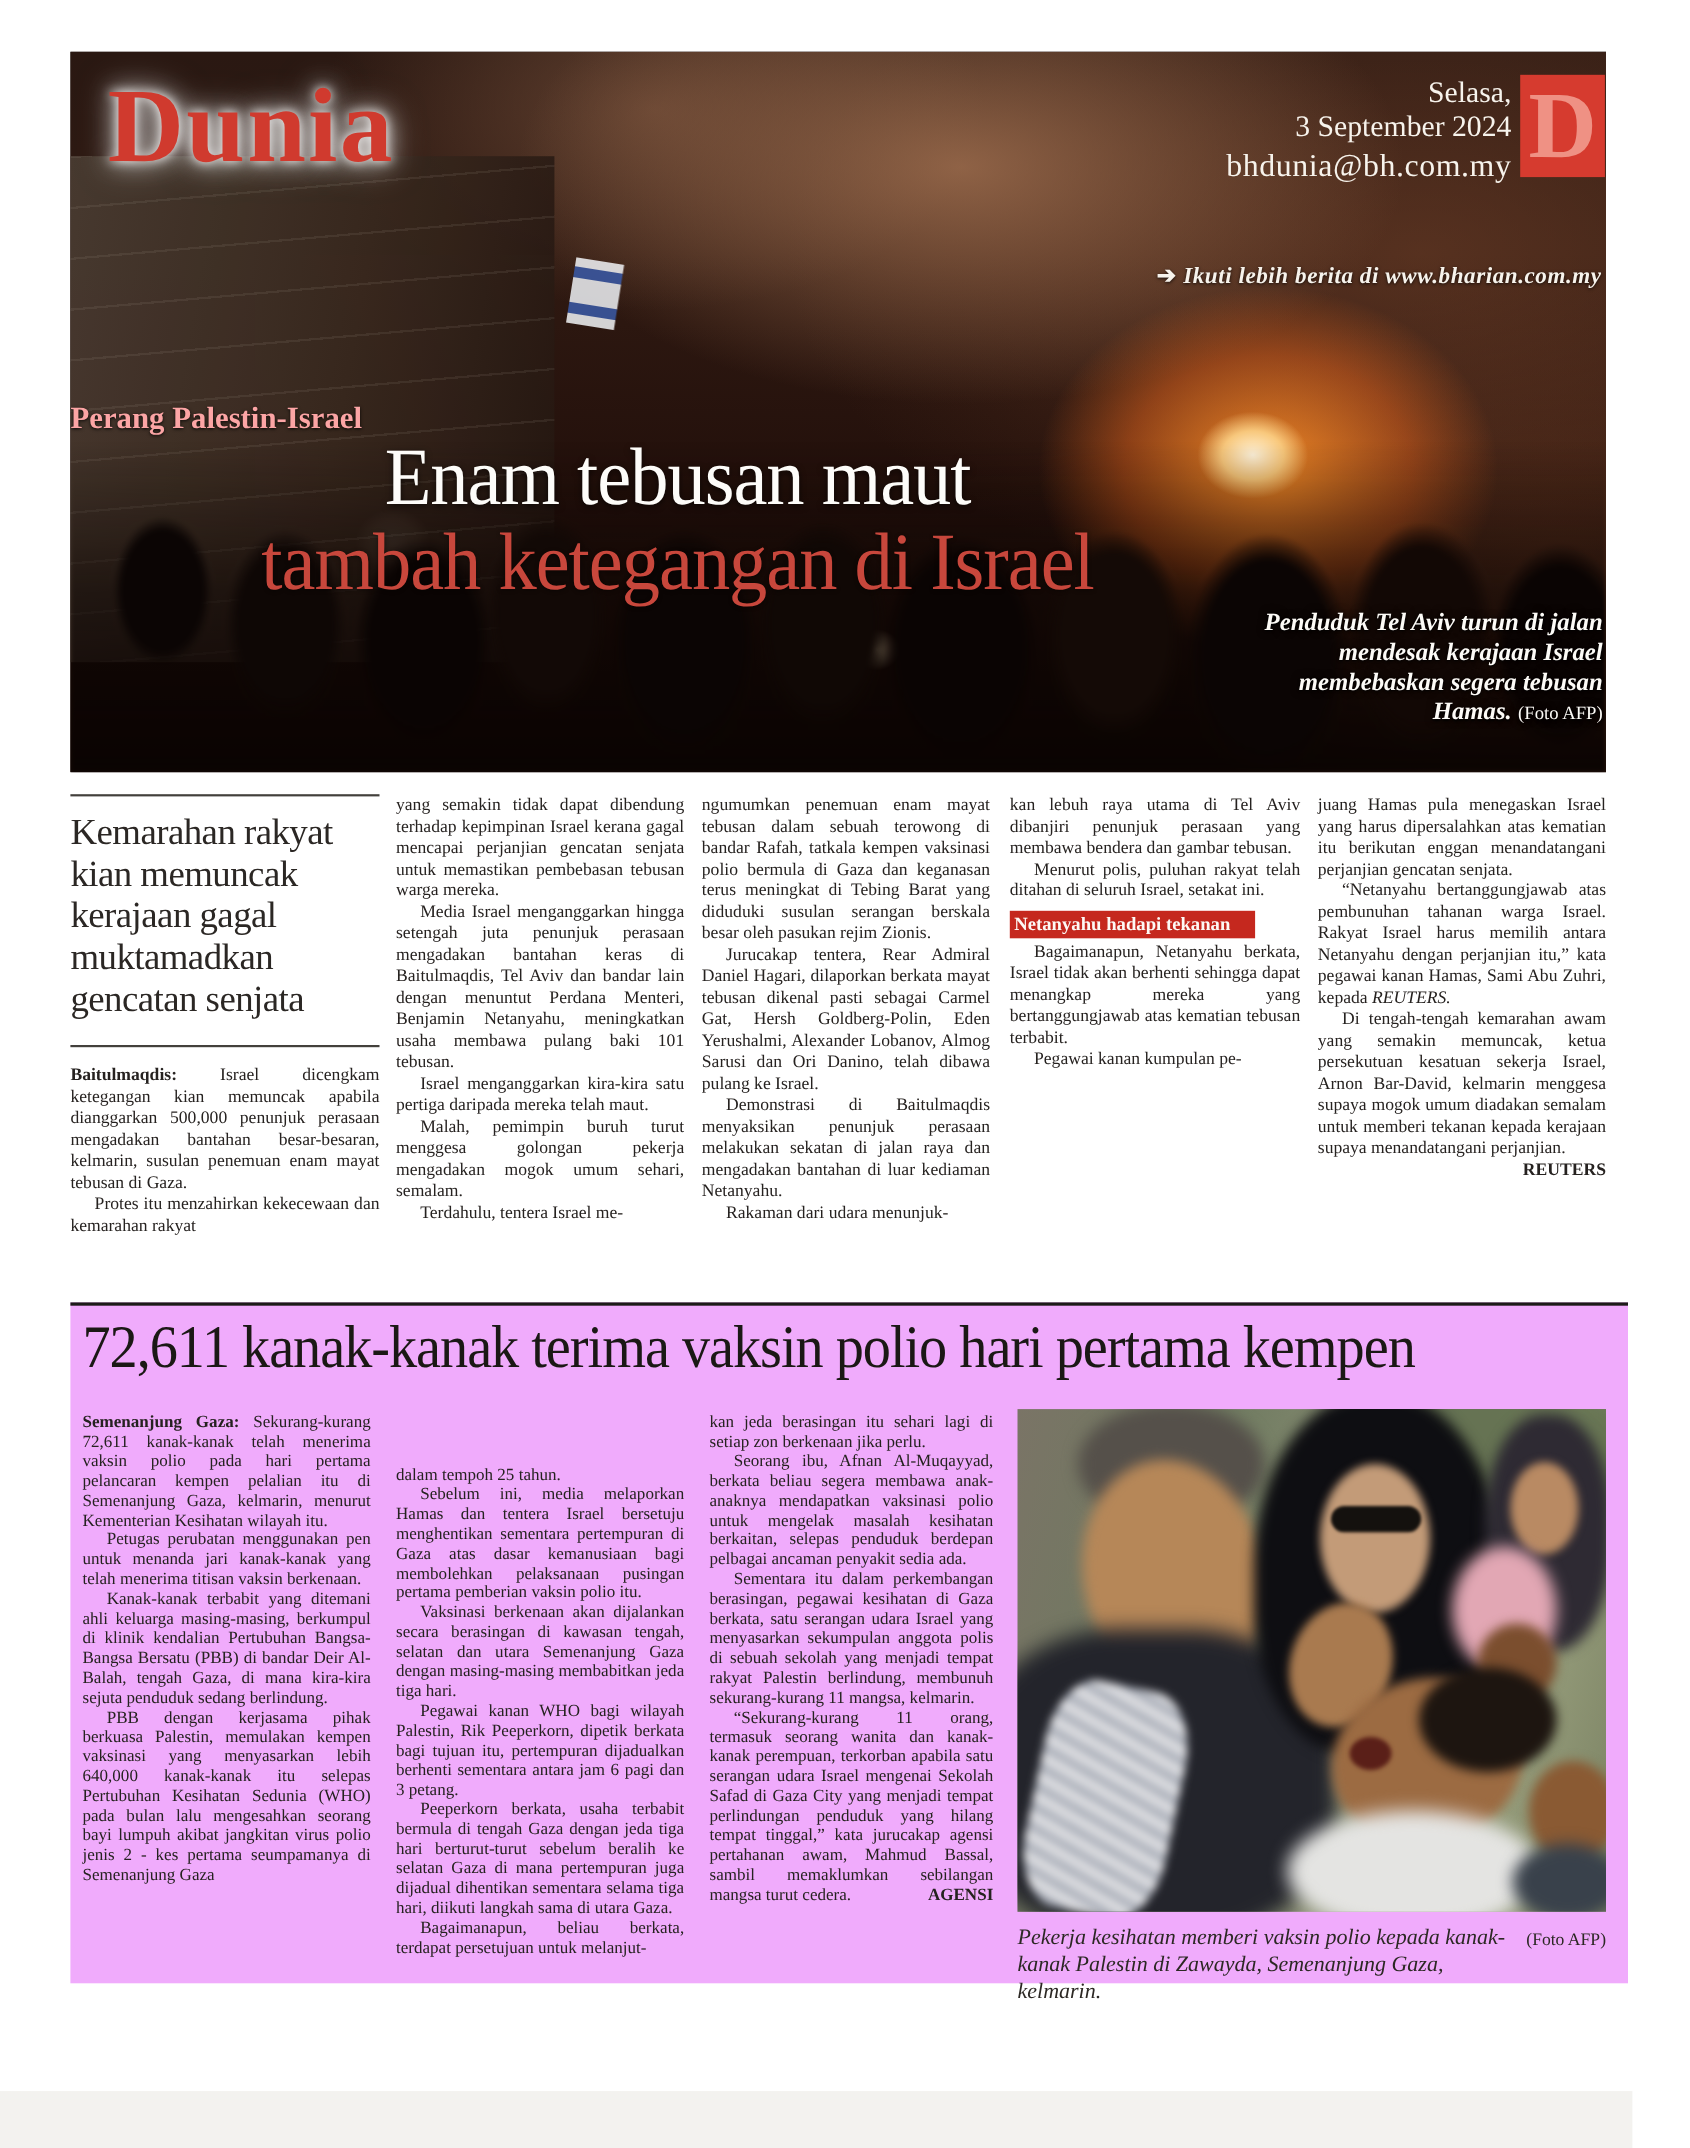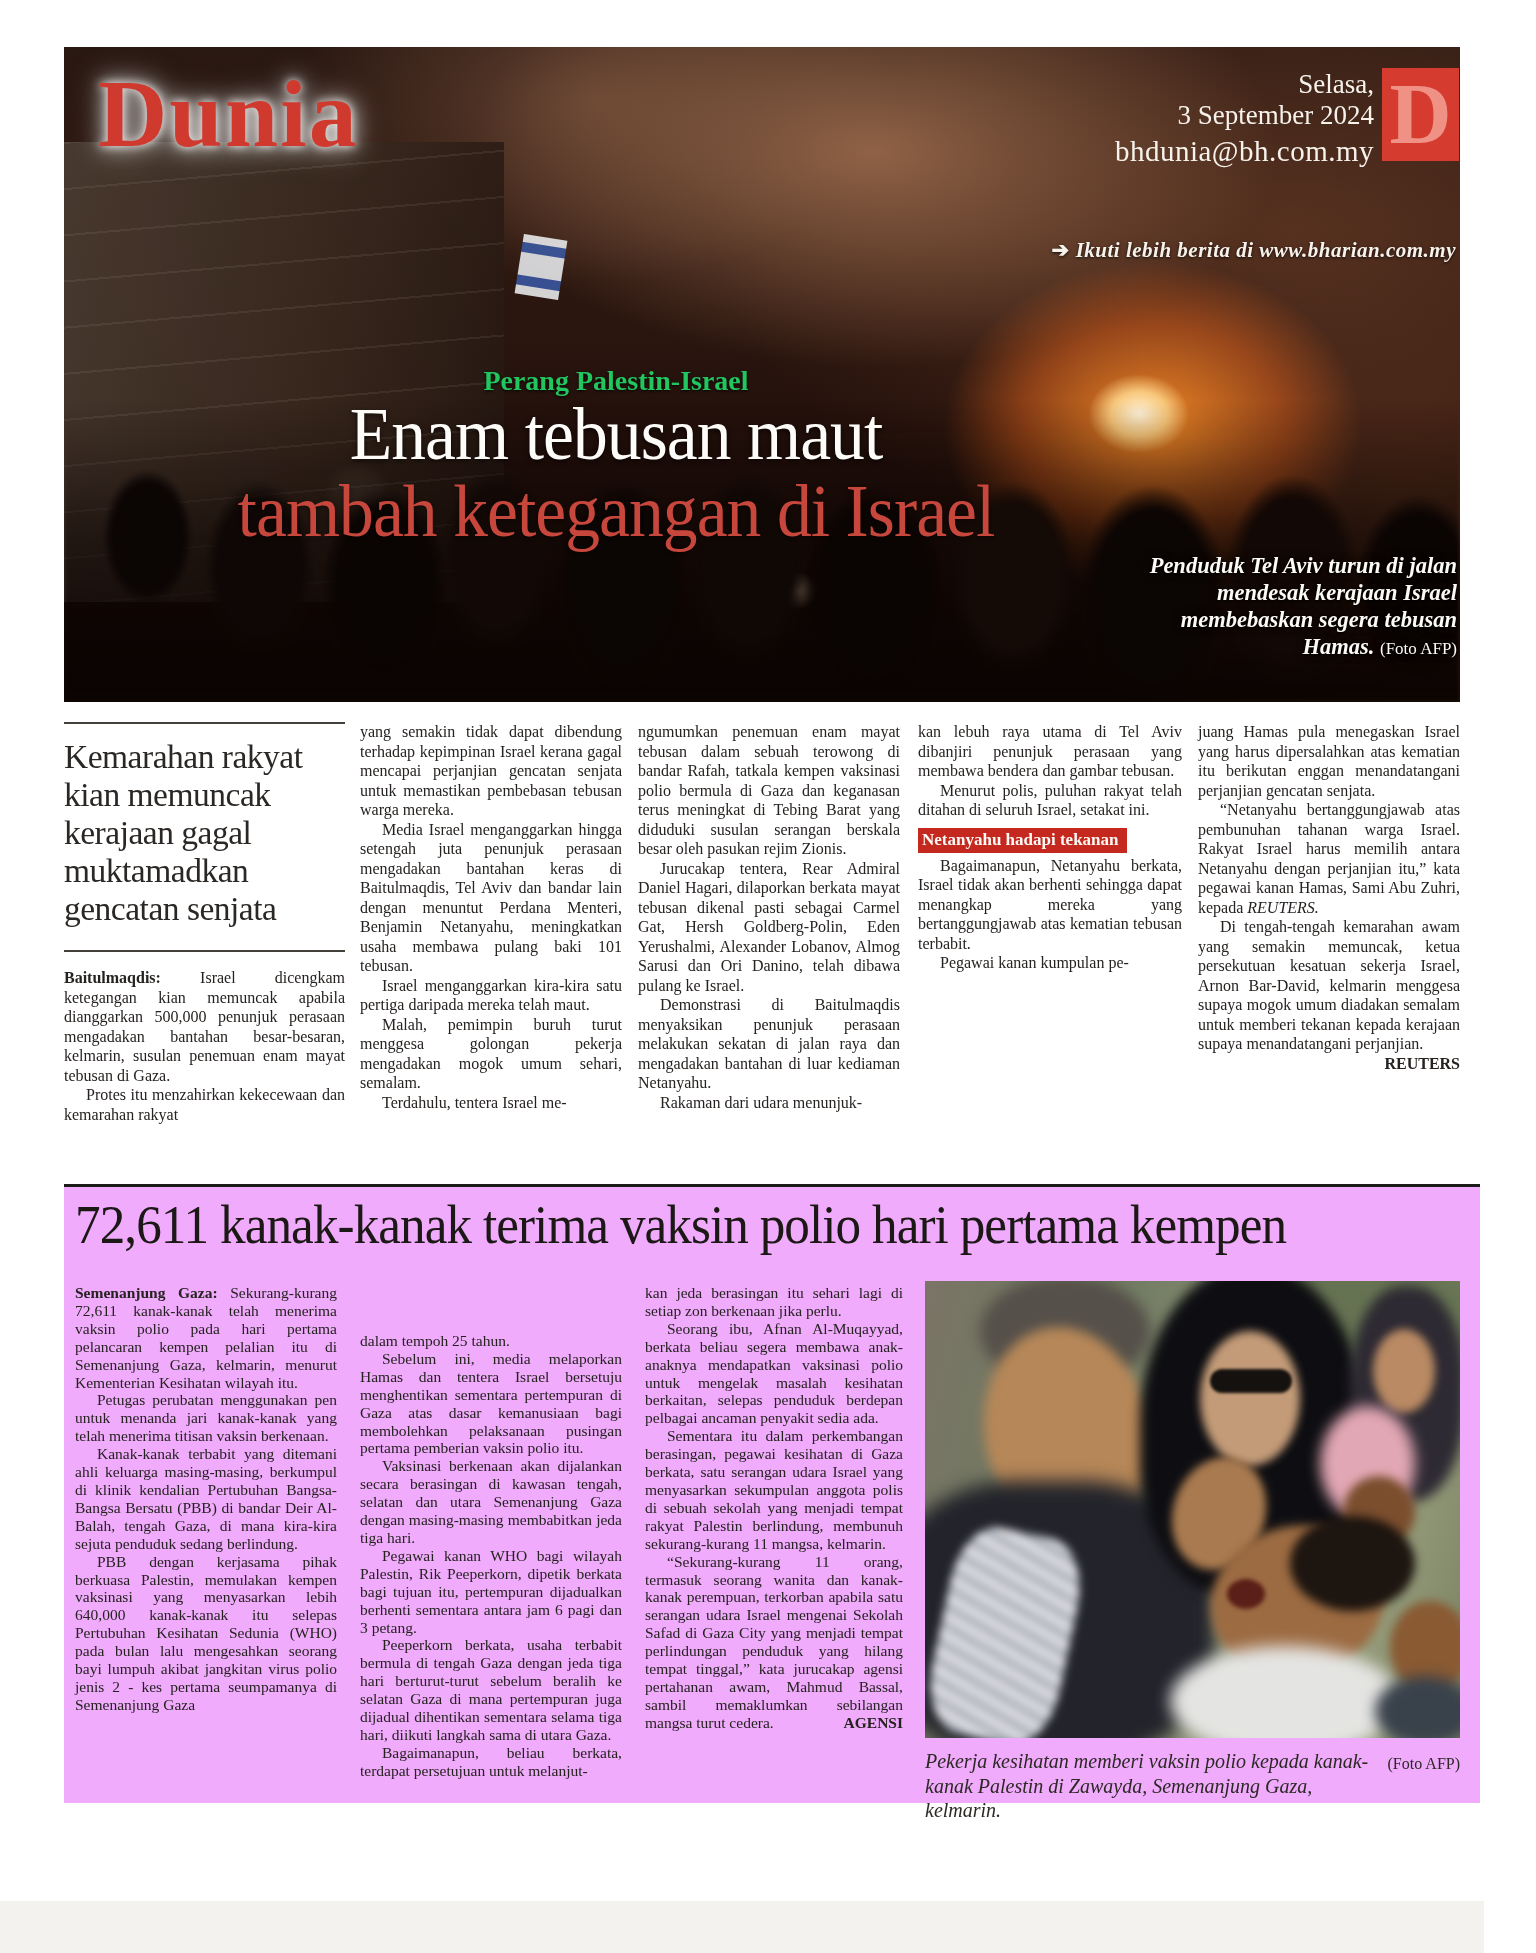--- a/index.html
+++ b/index.html
@@ -53,21 +53,21 @@
     color:#ef9184;font-family:"Liberation Serif",serif;}
   .follow{position:absolute;right:4px;top:191px;color:#f7f3ec;font-weight:bold;font-style:italic;
     font-size:21px;letter-spacing:.5px;text-shadow:0 1px 3px rgba(0,0,0,.8);}
   .follow .arr{font-style:normal;margin-right:6px;}
 
   .hero-cap{position:absolute;right:3px;top:505px;width:340px;text-align:right;color:#fdfbf7;
     font-size:22.5px;line-height:27px;font-weight:bold;font-style:italic;
     text-shadow:0 1px 2px rgba(0,0,0,.95),0 0 8px rgba(0,0,0,.7);}
   .hero-cap .credit{font-style:normal;font-weight:normal;font-size:17px;}
 
-  .kicker{position:absolute;left:0;top:318px;width:1104px;text-align:center;color:#22c55e;
+  .kicker{position:absolute;left:0;top:318px;width:1104px;color:#fca5a5;
     font-size:28px;font-weight:bold;text-shadow:0 1px 3px rgba(0,0,0,.9);}
   .hl{position:absolute;left:0;width:1104px;text-align:center;font-weight:normal;
     transform:scaleX(.94);transform-origin:50% 50%;letter-spacing:-1px;}
   .hl1{top:348px;font-size:74px;line-height:78px;color:#fdfcf9;text-shadow:0 2px 6px rgba(0,0,0,.65);}
   .hl2{top:424px;font-size:74px;line-height:80px;color:#c8473c;text-shadow:0 1px 4px rgba(0,0,0,.45);}
 
   
   .story1{position:absolute;left:64px;top:722px;width:1396px;height:420px;}
   .s1col{position:absolute;top:0;font-size:16px;line-height:19.5px;text-align:justify;}
   .colA{left:0;width:281px;}
@@ -75,21 +75,21 @@
   .colC{left:574px;width:262px;}
   .colD{left:854px;width:264px;}
   .colE{left:1134px;width:262px;}
   .s1col p{margin:0;}
   p.ind{text-indent:22px;}
   .subhead{border-top:2px solid #43403c;border-bottom:2px solid #43403c;
     padding:14px 0 22px;margin-bottom:16px;}
   .subhead div{font-size:33.5px;line-height:38px;text-align:left;color:#2b2724;letter-spacing:-.5px;}
   .dateline{font-weight:bold;}
   .red-label{display:inline-block;background:#c5281e;color:#fdf9f5;font-weight:bold;
-    font-size:17px;line-height:21px;padding:1px 8px 3px 4px;margin:8px 0 3px;text-indent:0;}
+    font-size:17px;line-height:21px;padding:1px 22px 3px 4px;margin:8px 0 3px;text-indent:0;}
   .agency{text-align:right;font-weight:bold;}
   .agy{float:right;font-weight:bold;}
   .it{font-style:italic;}
 
   
   .story2{position:absolute;left:64px;top:1184px;width:1396px;height:616px;
     background:#f0abfc;border-top:3px solid #1d1b19;padding-left:20px;}
   .s2-headline{position:absolute;left:11px;top:8px;width:1380px;font-size:55px;line-height:60px;
     color:#1b1815;letter-spacing:-1px;transform:scaleX(.93);transform-origin:0 50%;white-space:nowrap;}
   .s2col{position:absolute;top:97px;font-size:15.5px;line-height:17.9px;text-align:justify;}

